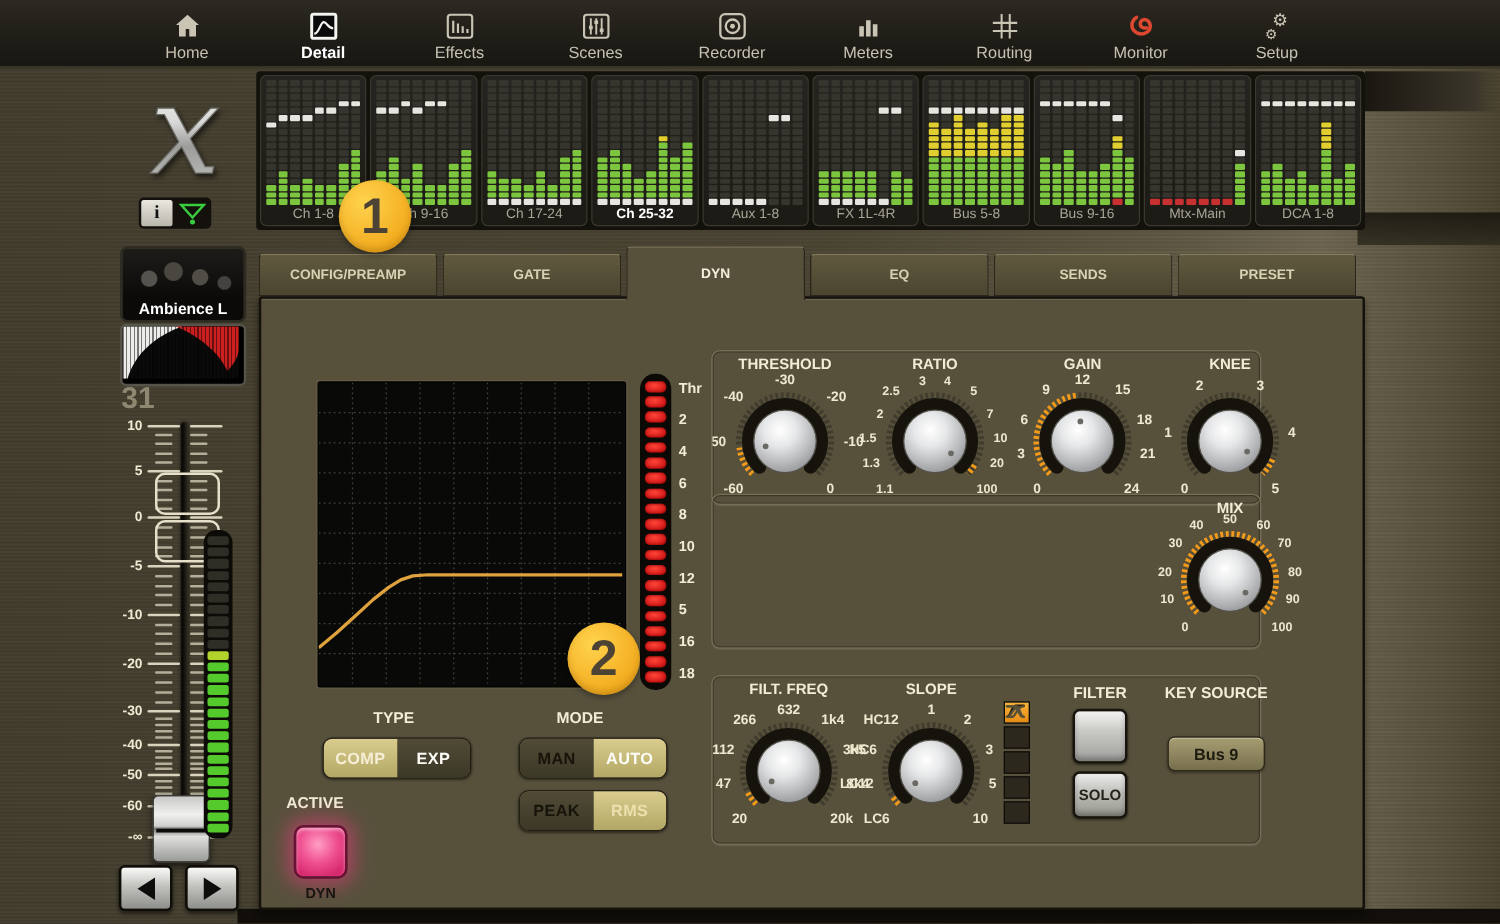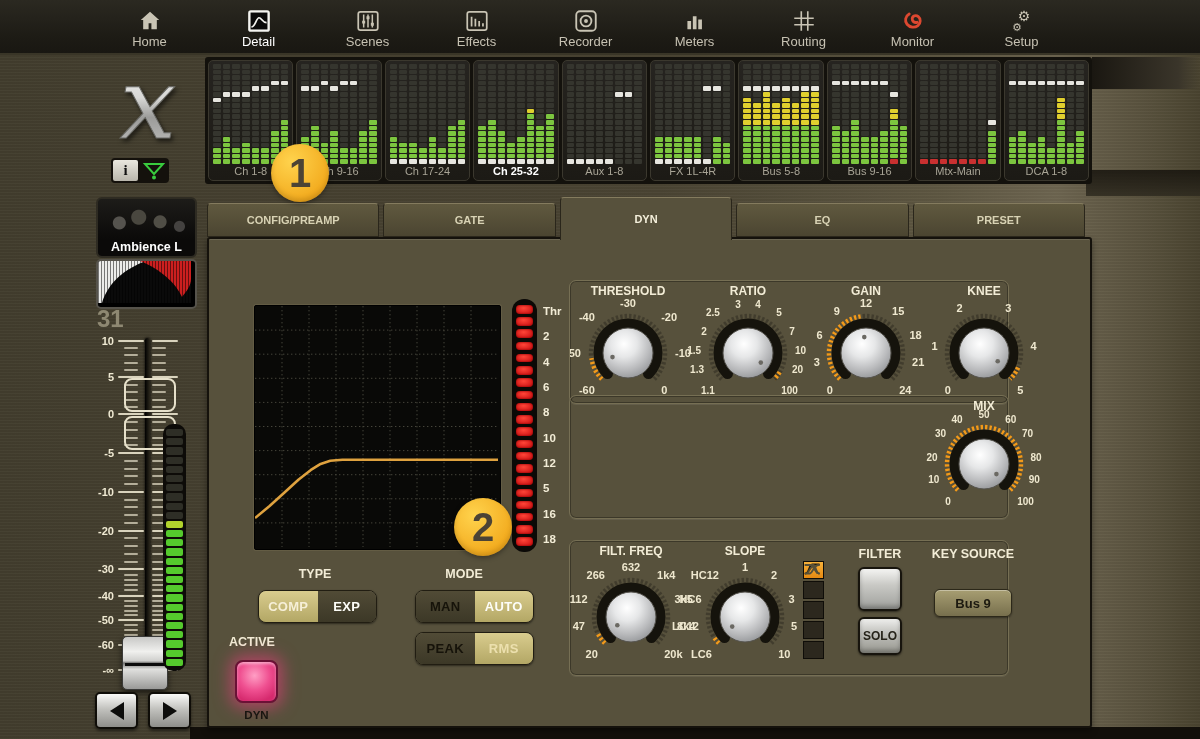--- a/index.html
+++ b/index.html
@@ -8,21 +8,21 @@
     background:
       repeating-linear-gradient(180deg, rgba(255,255,255,0.025) 0 1px, rgba(0,0,0,0.03) 1px 3px),
       linear-gradient(90deg,#423d2d 0%,#4a4433 55%,#5e5742 78%,#6d6550 88%,#57503c 96%,#49432f 100%);}
   
   .topbar{position:absolute;left:0;top:0;width:1200px;height:55px;z-index:10;
     background:linear-gradient(180deg,#2b2921,#1d1b15 70%,#191712);
     border-bottom:2px solid #393527;display:flex;align-items:center;padding-left:95px;box-sizing:border-box;}
   .nav-item{width:109px;display:flex;flex-direction:column;align-items:center;gap:0;cursor:pointer;}
   .nav-icon{height:30px;display:flex;align-items:flex-end;justify-content:center;}
   .nav-label{font-size:13px;color:#c6c1b2;line-height:15px;}
-  .nav-item.sel .nav-label{color:#ffffff;font-weight:normal;}
+  .nav-item.sel .nav-label{color:#ffffff;font-weight:bold;}
   
   .meter-strip{position:absolute;left:205px;top:57px;width:887px;height:127px;z-index:2;
     background:#13110c;border-radius:3px;display:flex;gap:3px;padding:3px;box-sizing:border-box;}
   .meter-ext{position:absolute;left:1092px;top:57px;width:108px;height:32px;
     background:linear-gradient(90deg,#1a1711,#3a352a 80%,rgba(74,68,51,0));}
   .shadow-band{position:absolute;left:1086px;top:170px;width:114px;height:26px;
     background:linear-gradient(180deg,#16130d,#2e2a1f);opacity:.85;}
   .bottom-band{position:absolute;left:190px;top:727px;width:1010px;height:12px;background:#120f0a;}
   .mgroup{flex:1;background:linear-gradient(180deg,#262420,#1c1a15);border:1px solid #3b382e;
     border-radius:5px;display:flex;flex-direction:column;padding:3px 4px 0;box-sizing:border-box;cursor:pointer;}
@@ -136,34 +136,34 @@
             <rect x="4.2" y="4.2" width="15.6" height="15.6" fill="#0a0a0a"></rect>
             <path d="M5 17.5c3.5 0 4.5-8.5 7-8.5s3 4.5 7 4.5" stroke="#f4f4f0" stroke-width="1.6" fill="none"></path>
           </svg>
         </div>
         <div class="nav-label">Detail</div>
       </div>
       <div class="nav-item">
         <div class="nav-icon">
           <svg width="26" height="26" viewBox="0 0 24 24">
             <rect x="3" y="3.5" width="18" height="17" rx="2" fill="none" stroke="#c9c4b4" stroke-width="1.6"></rect>
+            <path stroke="#c9c4b4" stroke-width="1.6" d="M7 8v9M10.5 10v7M14 12v5M17.5 14v3"></path>
+          </svg>
+        </div>
+        <div class="nav-label">Effects</div>
+      </div>
+      <div class="nav-item">
+        <div class="nav-icon">
+          <svg width="26" height="26" viewBox="0 0 24 24">
+            <rect x="3" y="3.5" width="18" height="17" rx="2" fill="none" stroke="#c9c4b4" stroke-width="1.6"></rect>
             <path stroke="#c9c4b4" stroke-width="1.4" d="M8 6v12M12 6v12M16 6v12"></path>
             <path stroke="#c9c4b4" stroke-width="2.6" d="M6.6 13h2.8M10.6 9h2.8M14.6 15h2.8"></path>
           </svg>
         </div>
         <div class="nav-label">Scenes</div>
-      </div>
-      <div class="nav-item">
-        <div class="nav-icon">
-          <svg width="26" height="26" viewBox="0 0 24 24">
-            <rect x="3" y="3.5" width="18" height="17" rx="2" fill="none" stroke="#c9c4b4" stroke-width="1.6"></rect>
-            <path stroke="#c9c4b4" stroke-width="1.6" d="M7 8v9M10.5 10v7M14 12v5M17.5 14v3"></path>
-          </svg>
-        </div>
-        <div class="nav-label">Effects</div>
       </div>
       <div class="nav-item">
         <div class="nav-icon">
           <svg width="26" height="26" viewBox="0 0 24 24">
             <rect x="3" y="3" width="18" height="18" rx="3.5" fill="none" stroke="#c9c4b4" stroke-width="1.7"></rect>
             <circle cx="12" cy="12" r="5" fill="none" stroke="#c9c4b4" stroke-width="1.7"></circle>
             <circle cx="12" cy="12" r="1.8" fill="#c9c4b4"></circle>
           </svg>
         </div>
         <div class="nav-label">Recorder</div>
@@ -2045,20 +2045,21 @@
     </div>
   <div class="arrowbtn" style="left:148px">
     <span class="tri-r"></span>
     </div>
 
   <div class="tabs" id="tabRow">
       <div class="tab">CONFIG/PREAMP</div>
       <div class="tab">GATE</div>
       <div class="tab sel">DYN</div>
       <div class="tab">EQ</div>
+      <div class="tab">SENDS</div>
       <div class="tab">PRESET</div>
     </div>
   <div class="panel">
     <div class="graph" id="graphBox"><svg width="243" height="241" viewBox="0 0 243 241">
           <line x1="27.0" y1="0" x2="27.0" y2="241" stroke="#45443a" stroke-width="1" stroke-dasharray="1.4 2.6"></line>
           <line x1="54.0" y1="0" x2="54.0" y2="241" stroke="#45443a" stroke-width="1" stroke-dasharray="1.4 2.6"></line>
           <line x1="81.0" y1="0" x2="81.0" y2="241" stroke="#45443a" stroke-width="1" stroke-dasharray="1.4 2.6"></line>
           <line x1="108.0" y1="0" x2="108.0" y2="241" stroke="#45443a" stroke-width="1" stroke-dasharray="1.4 2.6"></line>
           <line x1="135.0" y1="0" x2="135.0" y2="241" stroke="#45443a" stroke-width="1" stroke-dasharray="1.4 2.6"></line>
           <line x1="162.0" y1="0" x2="162.0" y2="241" stroke="#45443a" stroke-width="1" stroke-dasharray="1.4 2.6"></line>

